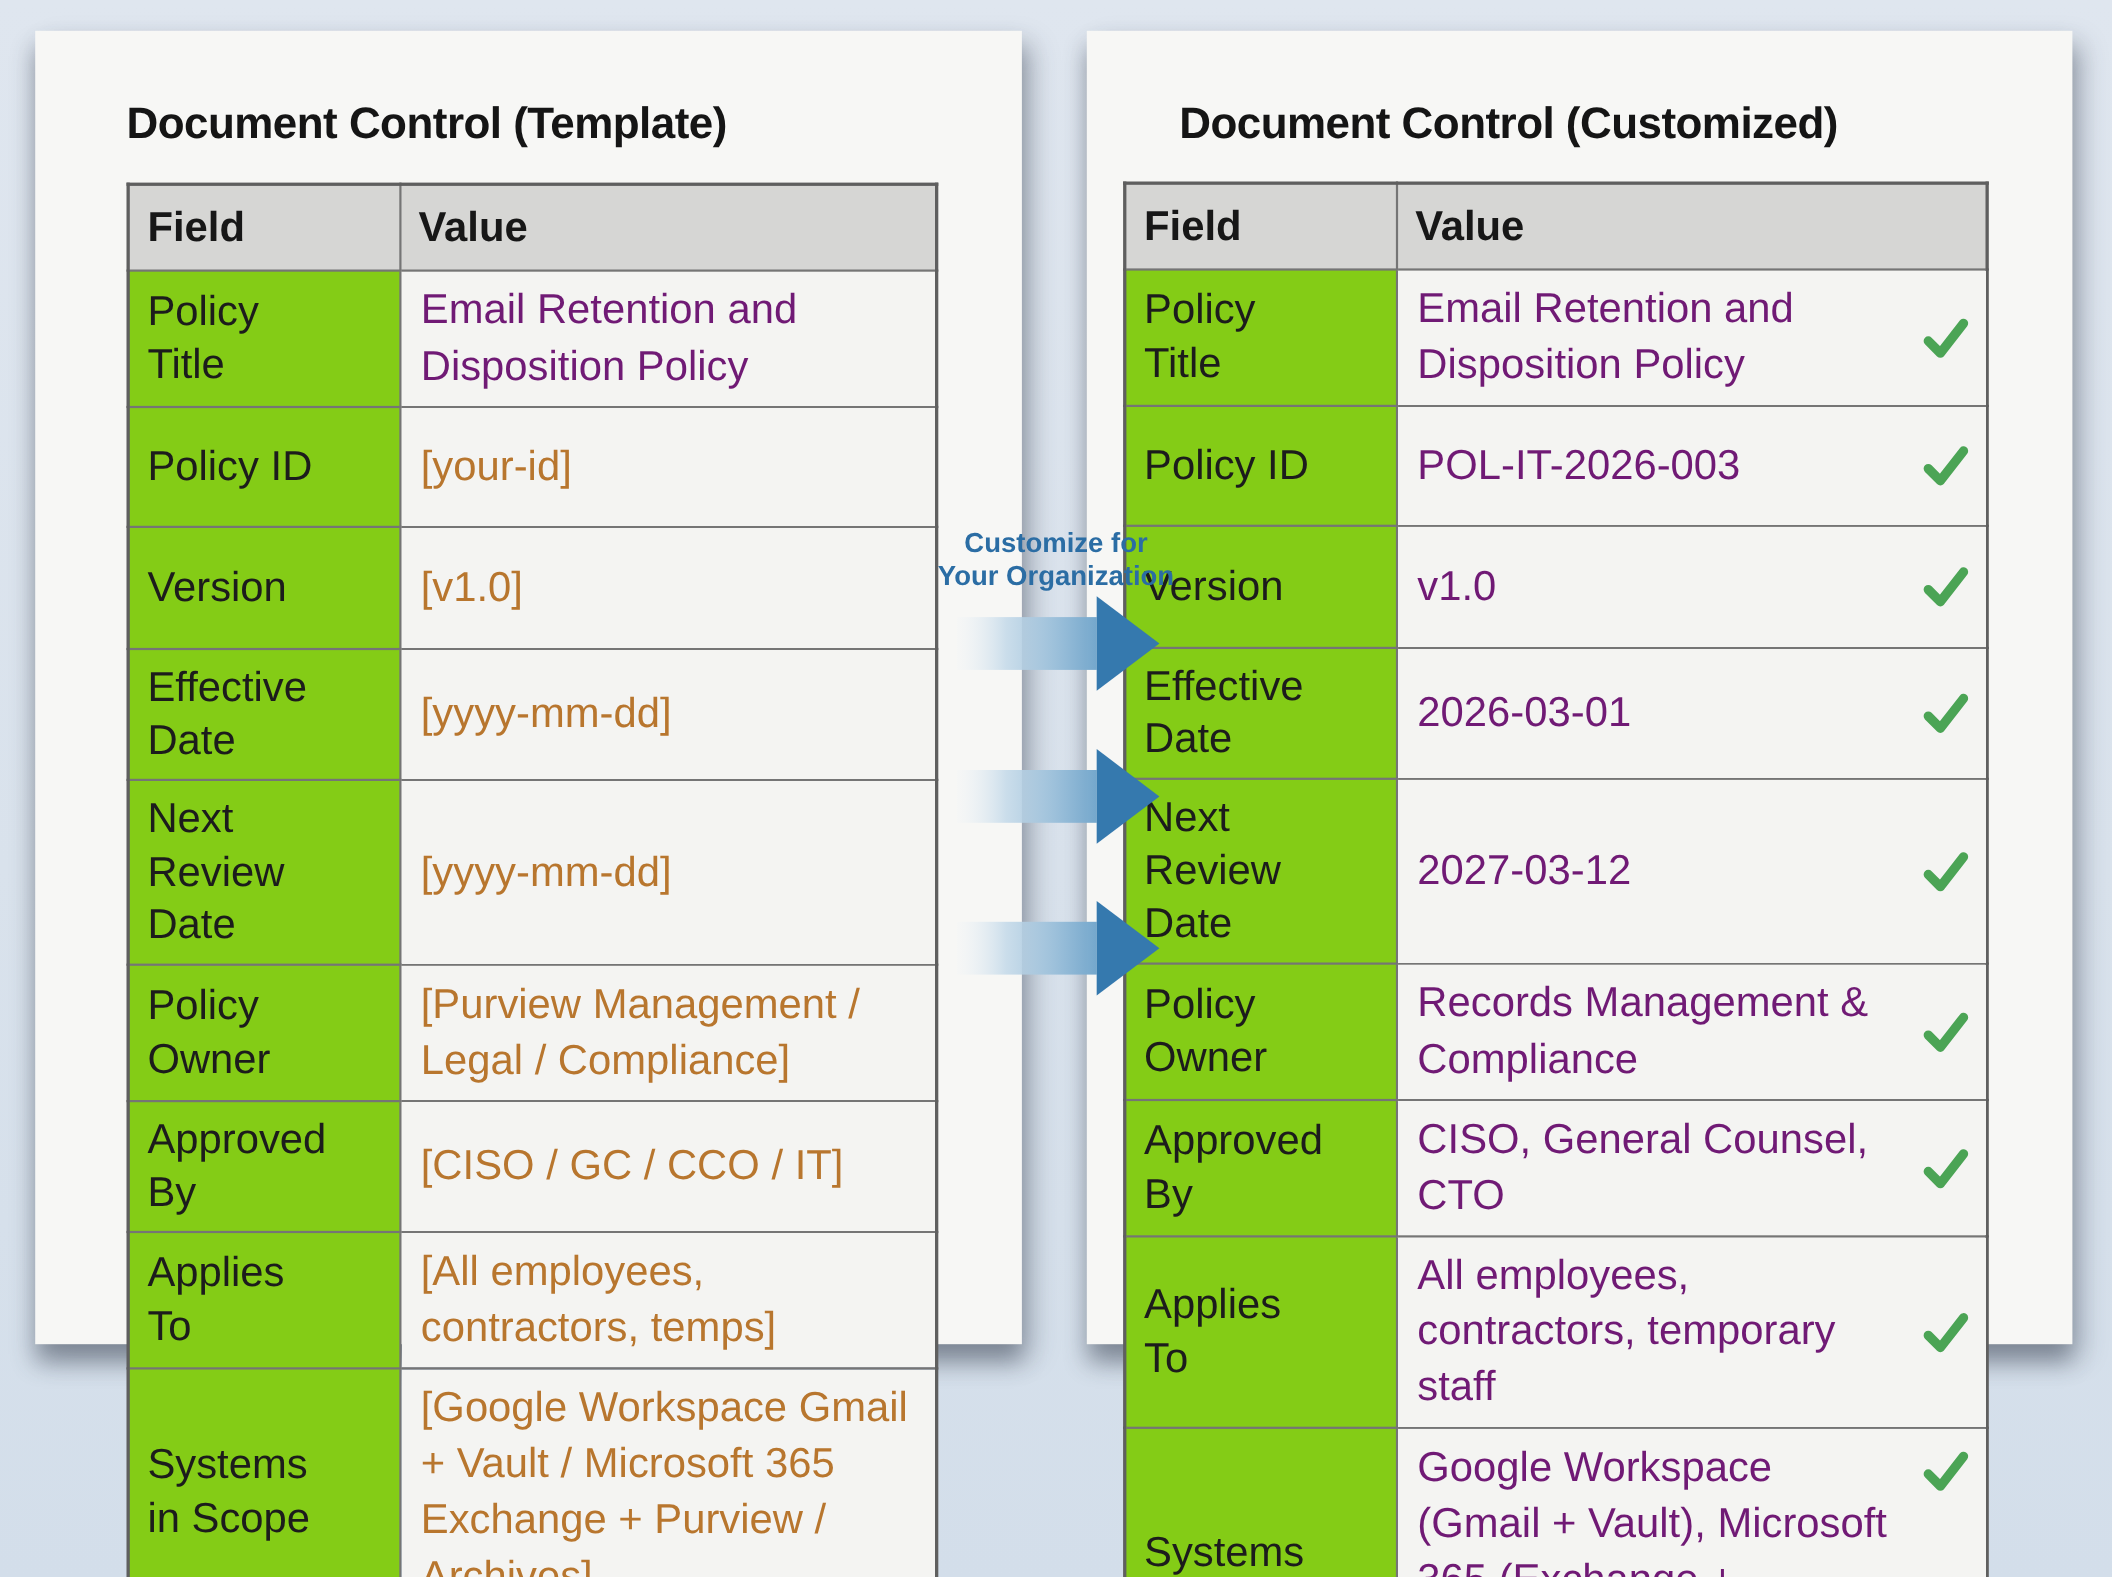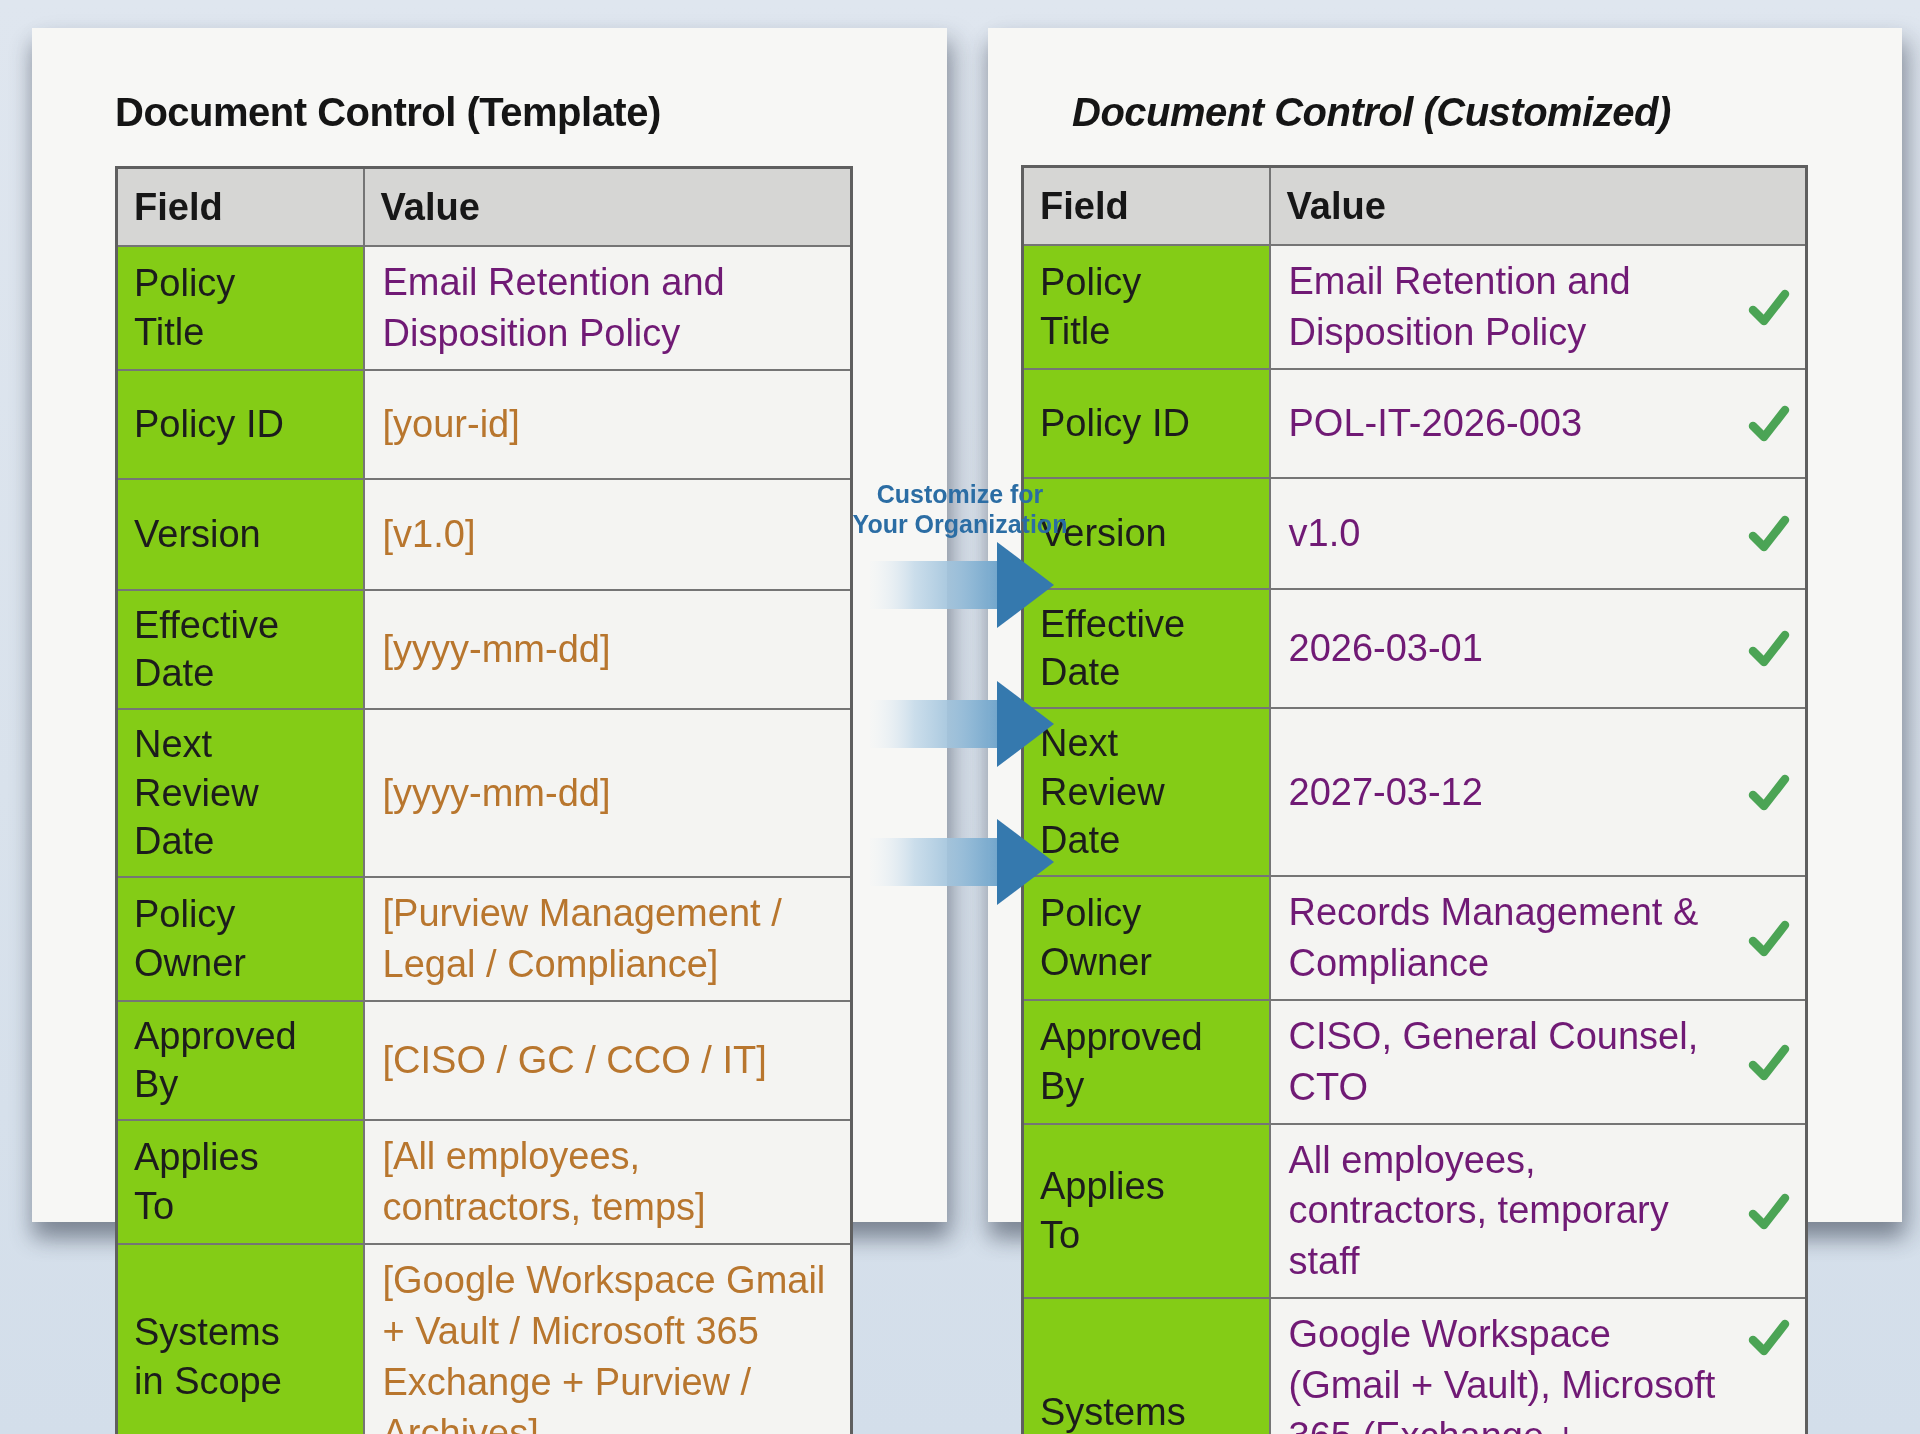--- a/index.html
+++ b/index.html
@@ -8,31 +8,30 @@
     background:linear-gradient(180deg,#dfe6ef 0%,#d9e2ec 55%,#d3deea 100%);
     font-family:"Liberation Sans", sans-serif;
     position:relative;overflow:hidden;
   }
   .canvas{position:absolute;inset:0;}
 
   .paper{
     position:absolute;top:28px;height:1194px;
     background:#f7f7f5;
     box-shadow:0 16px 20px rgba(55,65,80,.45), 10px 12px 24px rgba(55,65,80,.22);
-    padding-left:18px;
   }
   .paper-left{left:32px;width:897px;}
   .paper-right{left:988px;width:896px;}
 
   .paper-title{
     position:absolute;top:62px;left:83px;
     font-size:40px;font-weight:700;color:#151515;letter-spacing:-.5px;
     white-space:nowrap;
   }
-  .paper-right .paper-title{left:84px;font-style:italic;}
+  .paper-right .paper-title{left:84px;}
 
   table.doc-table{
     position:absolute;border-collapse:collapse;table-layout:fixed;
     border:3px solid #5f5f5f;
   }
   .paper-left table.doc-table{left:83px;top:138px;width:738px;}
   .paper-right table.doc-table{left:33px;top:137px;width:787px;}
   .paper-left col.c-field{width:247px;}
   .paper-right col.c-field{width:247px;}
 

